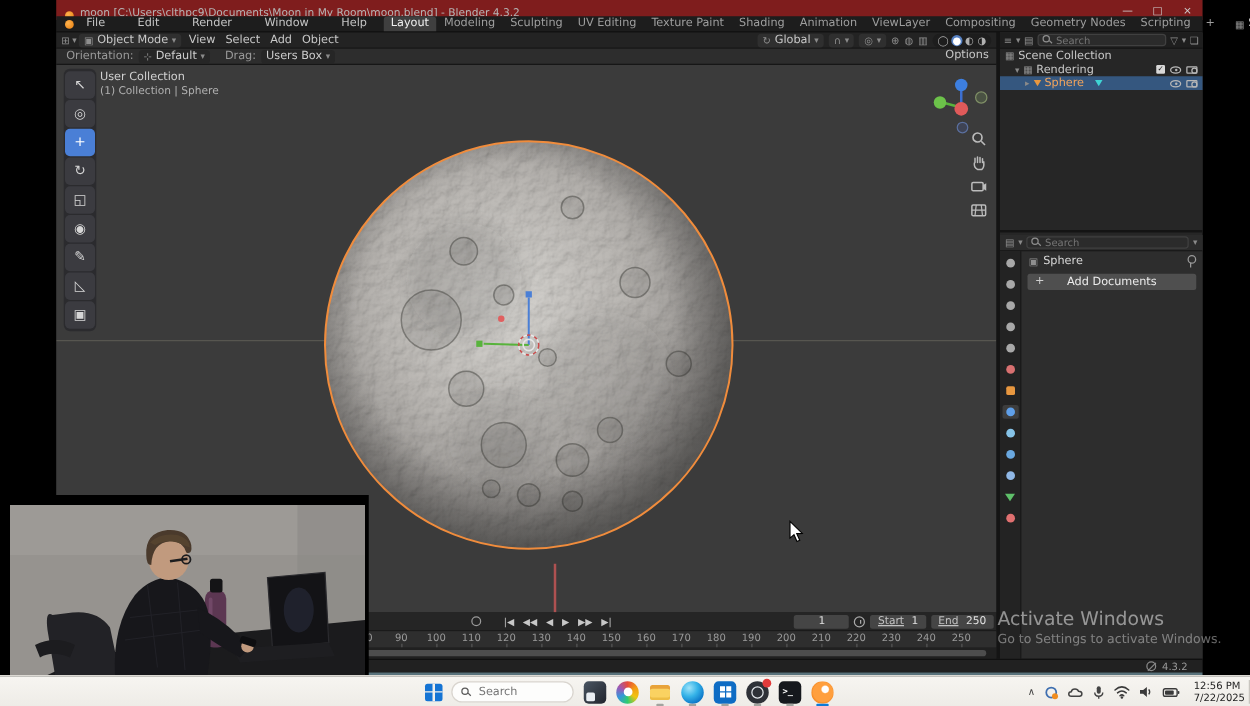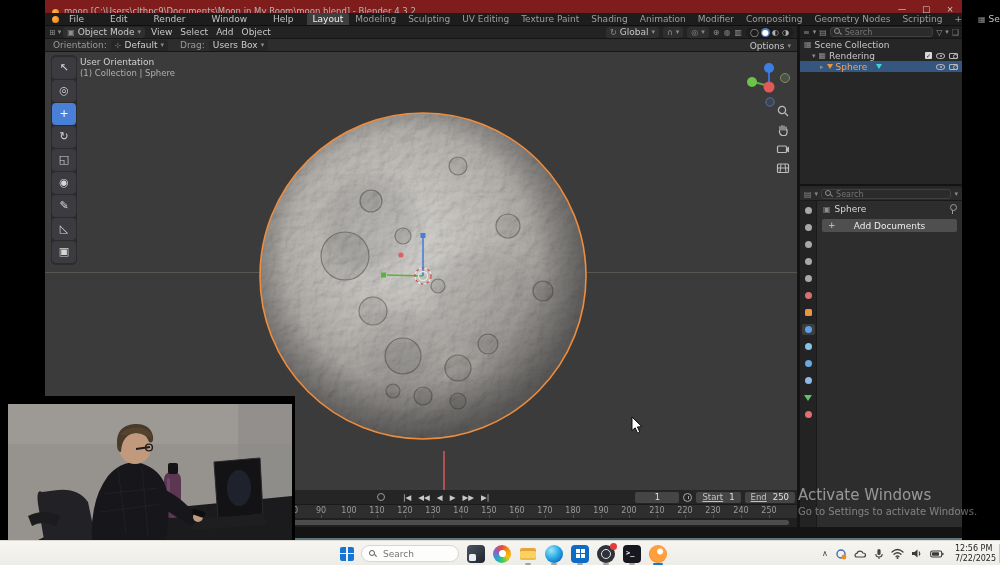--- a/index.html
+++ b/index.html
@@ -21,21 +21,21 @@
   .topsel{display:flex;align-items:center;gap:3px;margin-left:10px;color:#c5c5c5;white-space:nowrap;}
   .miniglyph{color:#8f8f8f;font-size:8px;}
   .chev{color:#8a8a8a;font-size:7px;}
 
   
   .vph{position:absolute;left:0;top:26px;width:752px;height:13px;background:#232323;border-bottom:1px solid #161616;display:flex;align-items:center;font-size:9px;color:#c8c8c8;gap:2px;padding:0 4px;}
   .pill{background:#2f2f2f;border-radius:3px;display:flex;align-items:center;gap:3px;padding:0 4px;height:11px;white-space:nowrap;}
   .hmenu{padding:0 4px;}
   .toolrow{position:absolute;left:0;top:39px;width:752px;height:13px;background:#2d2d2d;border-bottom:1px solid #161616;display:flex;align-items:center;font-size:9px;color:#9a9a9a;gap:4px;padding:0 8px;}
   .toolrow .pill{background:#262626;color:#cdcdcd;}
-  .optright{position:absolute;right:6px;top:0;height:13px;display:flex;align-items:center;gap:3px;color:#c8c8c8;}
+  .optright{position:absolute;right:6px;top:0;height:13px;display:flex;align-items:flex-end;gap:3px;color:#c8c8c8;flex-direction:column;}
   .shadegroup{display:flex;align-items:center;gap:1px;background:#1d1d1d;border-radius:6px;padding:0 3px;height:11px;}
   .shball{font-size:8px;color:#b0b0b0;padding:0 1px;border-radius:50%;}
   .shball.active{background:#5680c2;color:#fff;}
 
   
   .viewport{position:absolute;left:0;top:52px;width:752px;height:438px;background:#3b3b3b;overflow:hidden;}
   .gridh{position:absolute;left:0;top:220px;width:752px;height:1px;background:rgba(140,138,120,0.35);}
   .axisred{position:absolute;left:398px;top:399px;width:2px;height:39px;background:rgba(214,90,90,0.75);}
   .vpinfo{position:absolute;left:35px;top:5px;color:#d2d2d2;font-size:9px;line-height:11px;}
   .vpinfo .sub{color:#b0b0b0;font-size:8.5px;}
@@ -184,21 +184,21 @@
         </span>
       <span class="wtabs" data-name="workspace-tabs">
 
       <span class="wtab active" data-name="workspace-tab">Layout</span>
           <span class="wtab" data-name="workspace-tab">Modeling</span>
           <span class="wtab" data-name="workspace-tab">Sculpting</span>
           <span class="wtab" data-name="workspace-tab">UV Editing</span>
           <span class="wtab" data-name="workspace-tab">Texture Paint</span>
           <span class="wtab" data-name="workspace-tab">Shading</span>
           <span class="wtab" data-name="workspace-tab">Animation</span>
-          <span class="wtab" data-name="workspace-tab">Modifier</span>
+          <span class="wtab" data-name="workspace-tab">ViewLayer</span>
           <span class="wtab" data-name="workspace-tab">Compositing</span>
           <span class="wtab" data-name="workspace-tab">Geometry Nodes</span>
           <span class="wtab" data-name="workspace-tab">Scripting</span>
           <span class="wtab" data-name="workspace-tab">+</span>
         </span>
       <span style="margin-left:auto;display:flex;align-items:center;">
         <span class="topsel" data-name="scene-selector">
           <span class="miniglyph" data-name="scene-icon">▦</span>
           <span>Search</span>
         </span>
@@ -332,21 +332,21 @@
           <line x1="60" y1="48" x2="24" y2="47" stroke="#58b33c" stroke-width="1.6"></line>
           <rect x="18" y="44.5" width="5" height="5" fill="#58b33c" data-name="gizmo-y-handle"></rect>
           <circle cx="38" cy="27" r="2.6" fill="#e06060" data-name="gizmo-x-handle"></circle>
           <circle cx="60" cy="48" r="4.5" fill="none" stroke="#e6e6e6" stroke-width="1.3"></circle>
           <circle cx="60" cy="48" r="8" fill="none" stroke="#cc4c4c" stroke-width="1.2" stroke-dasharray="3 3" data-name="cursor-3d"></circle>
           <circle cx="60" cy="48" r="8" fill="none" stroke="#e8e8e8" stroke-width="1.2" stroke-dasharray="3 3" stroke-dashoffset="3"></circle>
         </svg>
       </div>
 
       <div class="vpinfo" data-name="viewport-info">
-        <div data-name="view-label">User Orientation</div>
+        <div data-name="view-label">User Collection</div>
         <div class="sub" data-name="context-label">(1) Collection | Sphere</div>
       </div>
 
       <div class="vtoolbar" data-name="viewport-toolbar">
 
       <button class="tool" data-name="tool-select-box">↖</button>
           <button class="tool" data-name="tool-cursor">◎</button>
           <button class="tool active" data-name="tool-move">+</button>
           <button class="tool" data-name="tool-rotate">↻</button>
           <button class="tool" data-name="tool-scale">◱</button>
@@ -548,20 +548,24 @@
             <span class="pin" data-name="pin-icon"></span>
           </div>
           <button class="addmod" data-name="add-modifier-button">
             <span class="plus">+</span>
             <span>Add Documents</span>
           </button>
         </div>
       </div>
     </div>
 
+    <div class="statusbar" data-name="status-bar">
+      <span class="mute" data-name="notifications-mute-icon"></span>
+      <span data-name="blender-version">4.3.2</span>
+    </div>
     <div class="bottomline" data-name="window-bottom-edge"></div>
   </div>
 
   <div class="watermark" data-name="activate-windows-watermark">
     <div class="wm1">Activate Windows</div>
     <div class="wm2">Go to Settings to activate Windows.</div>
   </div>
 
   <div class="webcam" data-name="webcam-overlay">
     <svg width="284" height="136" viewBox="0 0 284 136">

